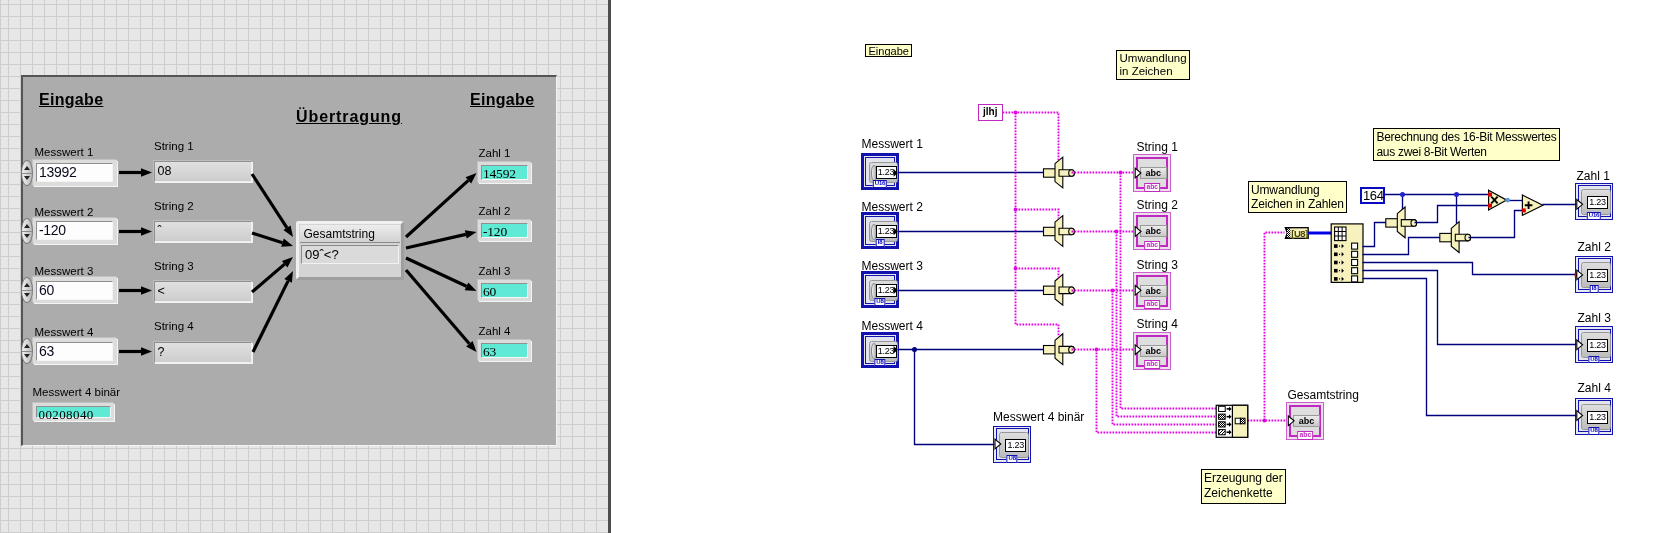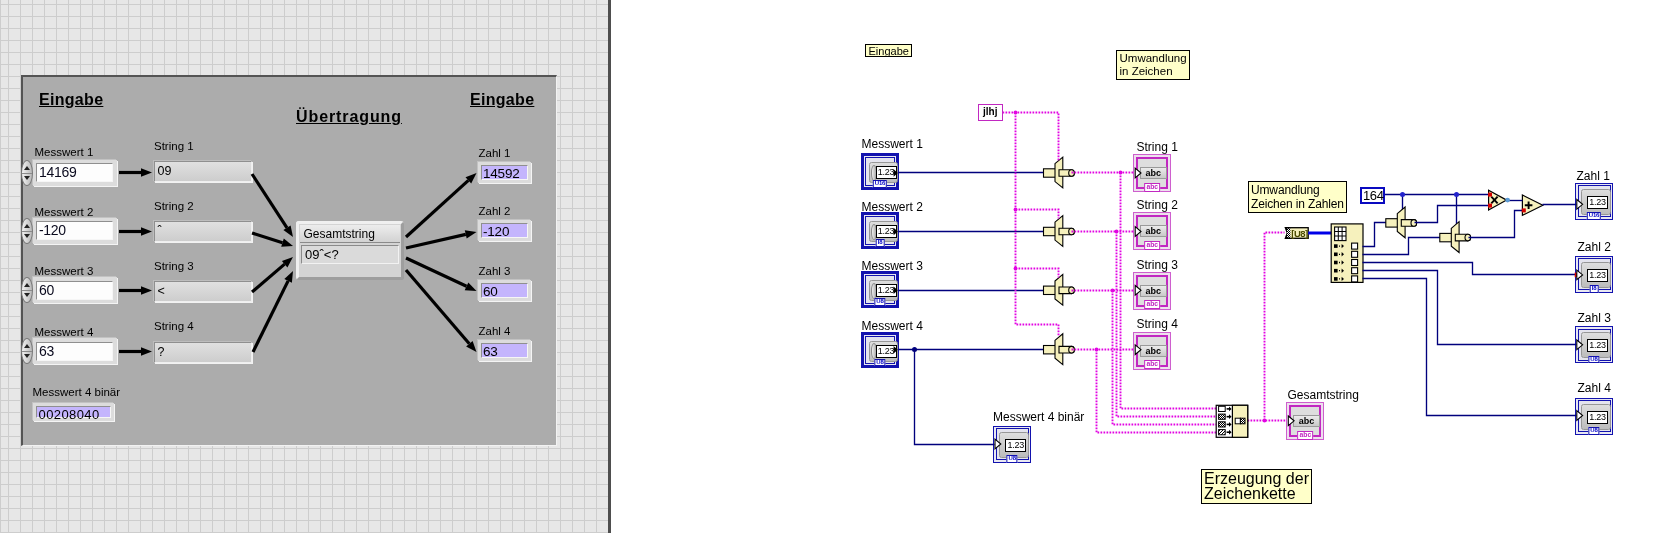--- a/index.html
+++ b/index.html
@@ -16,23 +16,23 @@
 .fl{position:absolute;font-size:11.5px;color:#000;white-space:nowrap;}
 .numb{position:absolute;background:#DCDCDC;box-shadow:-1px -1px 0 #C2C2C2,1px 1px 0 #F4F4F4;}
 .numb .in{position:absolute;left:3.5px;top:3.5px;right:3.5px;bottom:3.5px;background:#FDFDFD;
  border-top:1px solid #8F8F8F;border-left:1px solid #8F8F8F;border-right:1px solid #F6F6F6;border-bottom:1px solid #F6F6F6;
  font-size:14px;letter-spacing:-0.3px;color:#0A0A1E;padding:0 0 0 2px;box-sizing:border-box;}
 .strb{position:absolute;background:linear-gradient(#E0E0E0,#CDCDCD);
  border-top:1.5px solid #8F8F8F;border-left:1.5px solid #8F8F8F;border-right:1.5px solid #EFEFEF;border-bottom:1.5px solid #EFEFEF;
  box-shadow:-1px -1px 0 #BDBDBD,1px 1px 0 #F2F2F2;
  font-size:12.5px;color:#000;padding:2px 0 0 3px;box-sizing:border-box;}
 .zb{position:absolute;background:#DCDCDC;box-shadow:-1px -1px 0 #C2C2C2,1px 1px 0 #F4F4F4;}
-.zb .in{position:absolute;left:3px;top:3px;right:3px;bottom:3px;background:#c4b5fd;
+.zb .in{position:absolute;left:3px;top:3px;right:3px;bottom:3px;background:#5eead4;
  border-top:1px solid #8F8F8F;border-left:1px solid #8F8F8F;border-right:1px solid #F6F6F6;border-bottom:1px solid #F6F6F6;
- font-size:13.5px;letter-spacing:-0.2px;color:#000;padding:0 0 0 1.5px;box-sizing:border-box;}
+ font-size:13.5px;letter-spacing:-0.2px;color:#000;padding:0 0 0 1.5px;box-sizing:border-box;font-family:Liberation Serif, serif;}
 .spin{position:absolute;width:12px;height:26px;background:linear-gradient(90deg,#F2F2F2,#B8B8B8);
  border:1px solid #7A7A7A;border-radius:50%;box-sizing:border-box;overflow:hidden;}
 .spin:before{content:"";position:absolute;left:0;right:0;top:50%;height:1px;background:#8A8A8A;}
 .spin .u{position:absolute;left:2.5px;top:5px;width:0;height:0;border-left:3px solid transparent;border-right:3px solid transparent;border-bottom:4.5px solid #222;}
 .spin .d{position:absolute;left:2.5px;bottom:5px;width:0;height:0;border-left:3px solid transparent;border-right:3px solid transparent;border-top:4.5px solid #222;}
 
 #ges{position:absolute;left:295.5px;top:220.5px;width:108.5px;height:59.5px;background:#D4D4D4;
  border:3px solid;border-color:#F0F0F0 #9E9E9E #9E9E9E #F0F0F0;border-radius:3px;box-sizing:border-box;}
 #ges .lab{position:absolute;left:1px;top:1px;right:1px;height:18px;background:linear-gradient(#EDEDED,#D2D2D2);
  border-bottom:1px solid #8A8A8A;font-size:12px;padding:2px 0 0 4px;box-sizing:border-box;}
@@ -82,21 +82,21 @@
   <div class="fl" style="left:154px;top:200px;">String 2</div>
   <div class="fl" style="left:154px;top:259.5px;">String 3</div>
   <div class="fl" style="left:154px;top:320px;">String 4</div>
   <div class="fl" style="left:478.5px;top:146.5px;">Zahl 1</div>
   <div class="fl" style="left:478.5px;top:204.5px;">Zahl 2</div>
   <div class="fl" style="left:478.5px;top:264.5px;">Zahl 3</div>
   <div class="fl" style="left:478.5px;top:324.5px;">Zahl 4</div>
   <div class="fl" style="left:32.5px;top:386px;">Messwert 4 binär</div>
 
   <div class="numb" style="left:32.5px;top:159.5px;width:84px;height:26px;">
-      <div class="in">14169</div>
+      <div class="in">13992</div>
     </div>
   <div class="numb" style="left:32.5px;top:217.5px;width:84px;height:26px;">
       <div class="in">-120</div>
     </div>
   <div class="numb" style="left:32.5px;top:277px;width:84px;height:26px;">
       <div class="in">60</div>
     </div>
   <div class="numb" style="left:32.5px;top:338px;width:84px;height:26px;">
       <div class="in">63</div>
     </div>
@@ -110,21 +110,21 @@
     </div>
   <div class="spin" style="left:20.5px;top:277px;">
       <div class="u"></div>
       <div class="d"></div>
     </div>
   <div class="spin" style="left:20.5px;top:338px;">
       <div class="u"></div>
       <div class="d"></div>
     </div>
 
-  <div class="strb" style="left:153.5px;top:160.5px;width:98px;height:21px;">09</div>
+  <div class="strb" style="left:153.5px;top:160.5px;width:98px;height:21px;">08</div>
   <div class="strb" style="left:153.5px;top:220.5px;width:98px;height:21px;">ˆ</div>
   <div class="strb" style="left:153.5px;top:280.5px;width:98px;height:21px;">&lt;</div>
   <div class="strb" style="left:153.5px;top:341.5px;width:98px;height:21px;">?</div>
 
   <div class="zb" style="left:477.5px;top:161.5px;width:53px;height:21px;">
       <div class="in">14592</div>
     </div>
   <div class="zb" style="left:477.5px;top:219.5px;width:53px;height:21px;">
       <div class="in">-120</div>
     </div>
@@ -140,21 +140,22 @@
     </div>
 
   <div id="ges">
       <div class="lab">Gesamtstring</div>
       <div class="val">09ˆ&lt;?</div>
     </div>
 
   <div class="yl" style="left:865px;top:44px;font-size:11px;line-height:10.8px;height:12.8px;">Eingabe</div>
   <div class="yl" style="left:1116px;top:49.5px;font-size:11.5px;line-height:13.2px;">Umwandlung<br>in Zeichen</div>
   <div class="yl" style="left:1247.5px;top:181px;font-size:12px;line-height:14px;letter-spacing:-0.15px;">Umwandlung<br>Zeichen in Zahlen</div>
-  <div class="yl" style="left:1200.5px;top:469px;font-size:16px;line-height:15.4px;">Erzeugung der<br>Zeichenkette</div>
+  <div class="yl" style="left:1373px;top:128px;font-size:12px;line-height:14.6px;letter-spacing:-0.3px;">Berechnung des 16-Bit Messwertes<br>aus zwei 8-Bit Werten</div>
+  <div class="yl" style="left:1200.5px;top:469px;font-size:12px;line-height:15.4px;">Erzeugung der<br>Zeichenkette</div>
 
   <div class="dl" style="left:861.5px;top:137px;">Messwert 1</div>
   <div class="dl" style="left:861.5px;top:200px;">Messwert 2</div>
   <div class="dl" style="left:861.5px;top:259.3px;">Messwert 3</div>
   <div class="dl" style="left:861.5px;top:318.5px;">Messwert 4</div>
   <div class="dl" style="left:993px;top:410.3px;">Messwert 4 binär</div>
   <div class="dl" style="left:1136.5px;top:140.3px;">String 1</div>
   <div class="dl" style="left:1136.5px;top:198.3px;">String 2</div>
   <div class="dl" style="left:1136.5px;top:258px;">String 3</div>
   <div class="dl" style="left:1136.5px;top:317.3px;">String 4</div>

